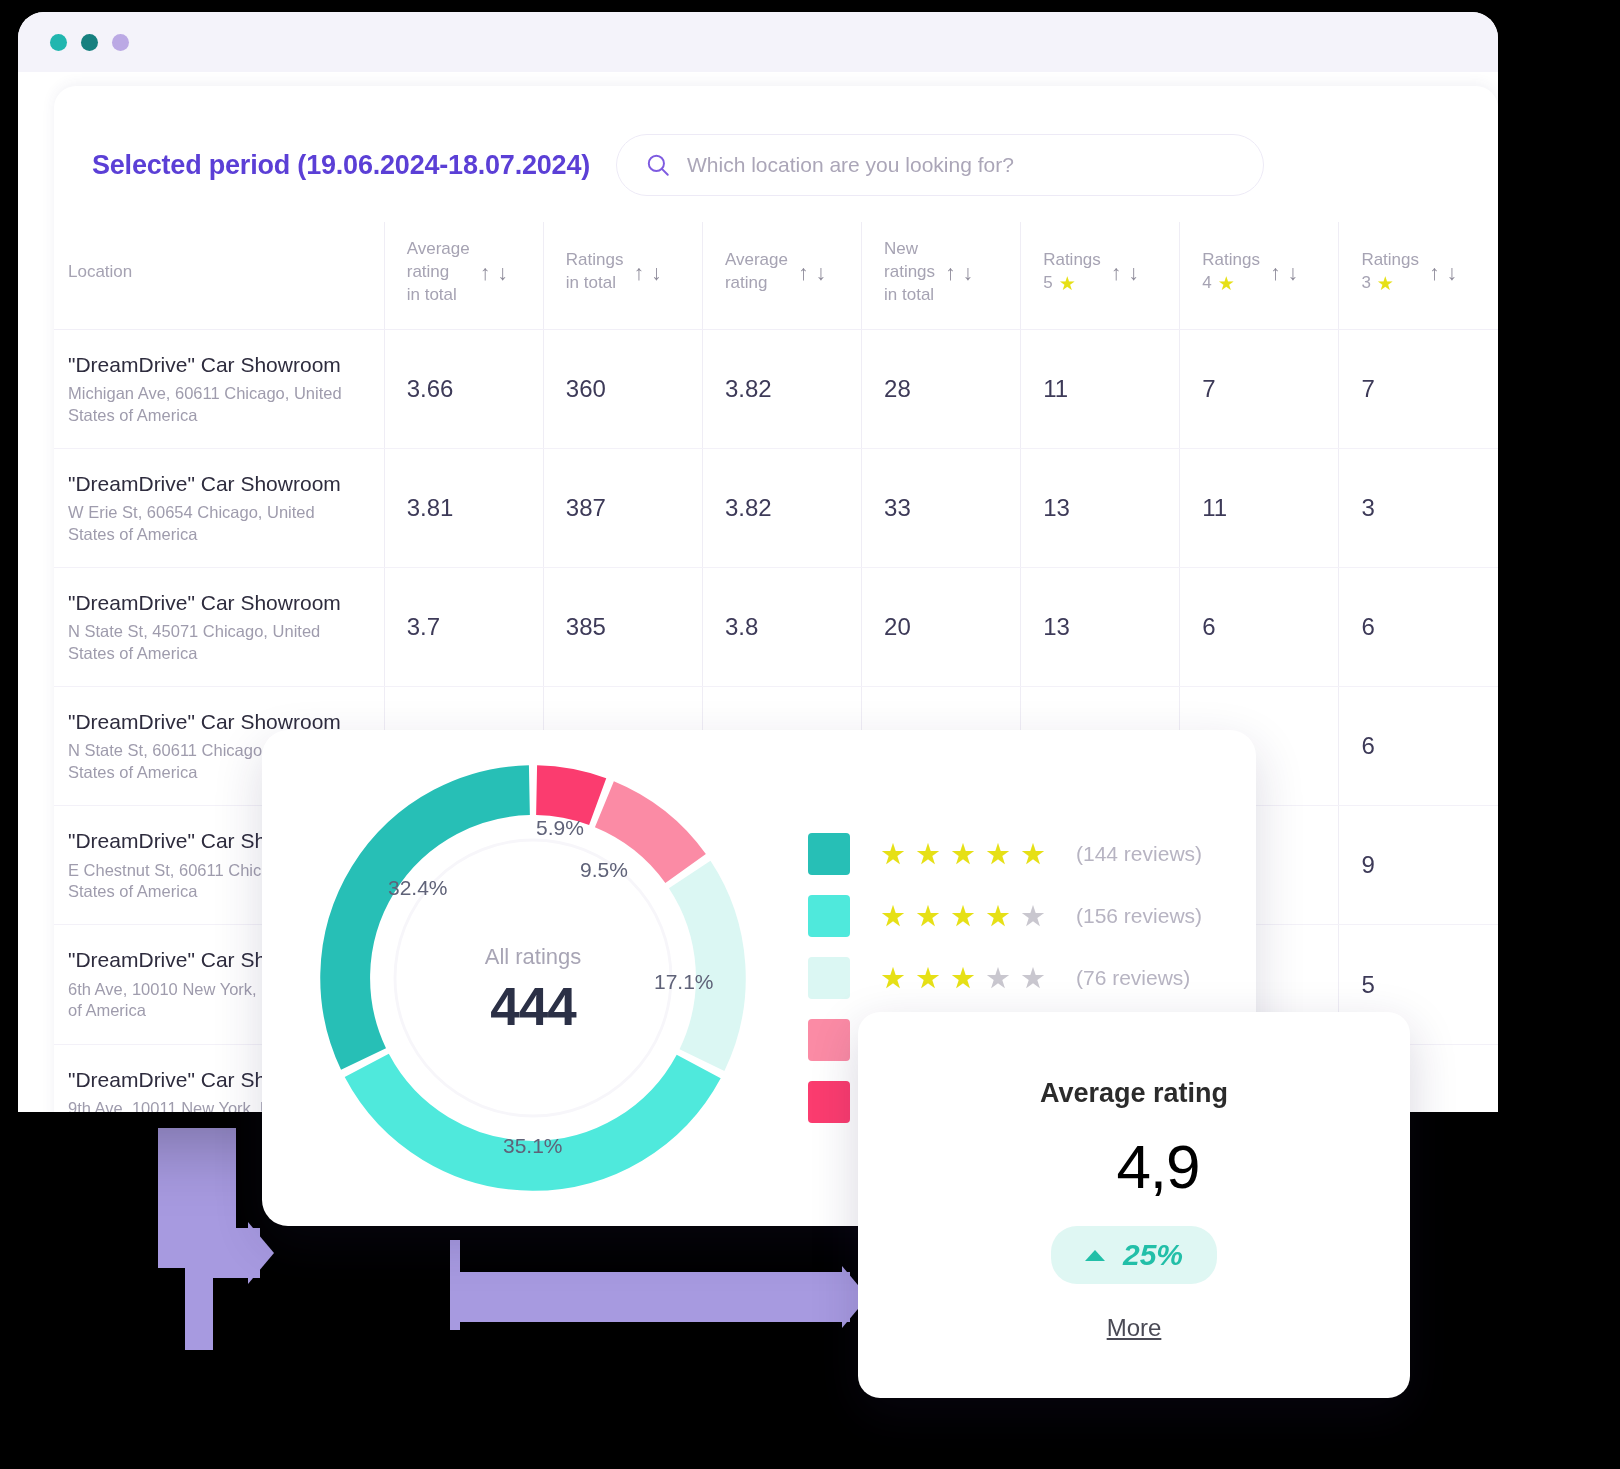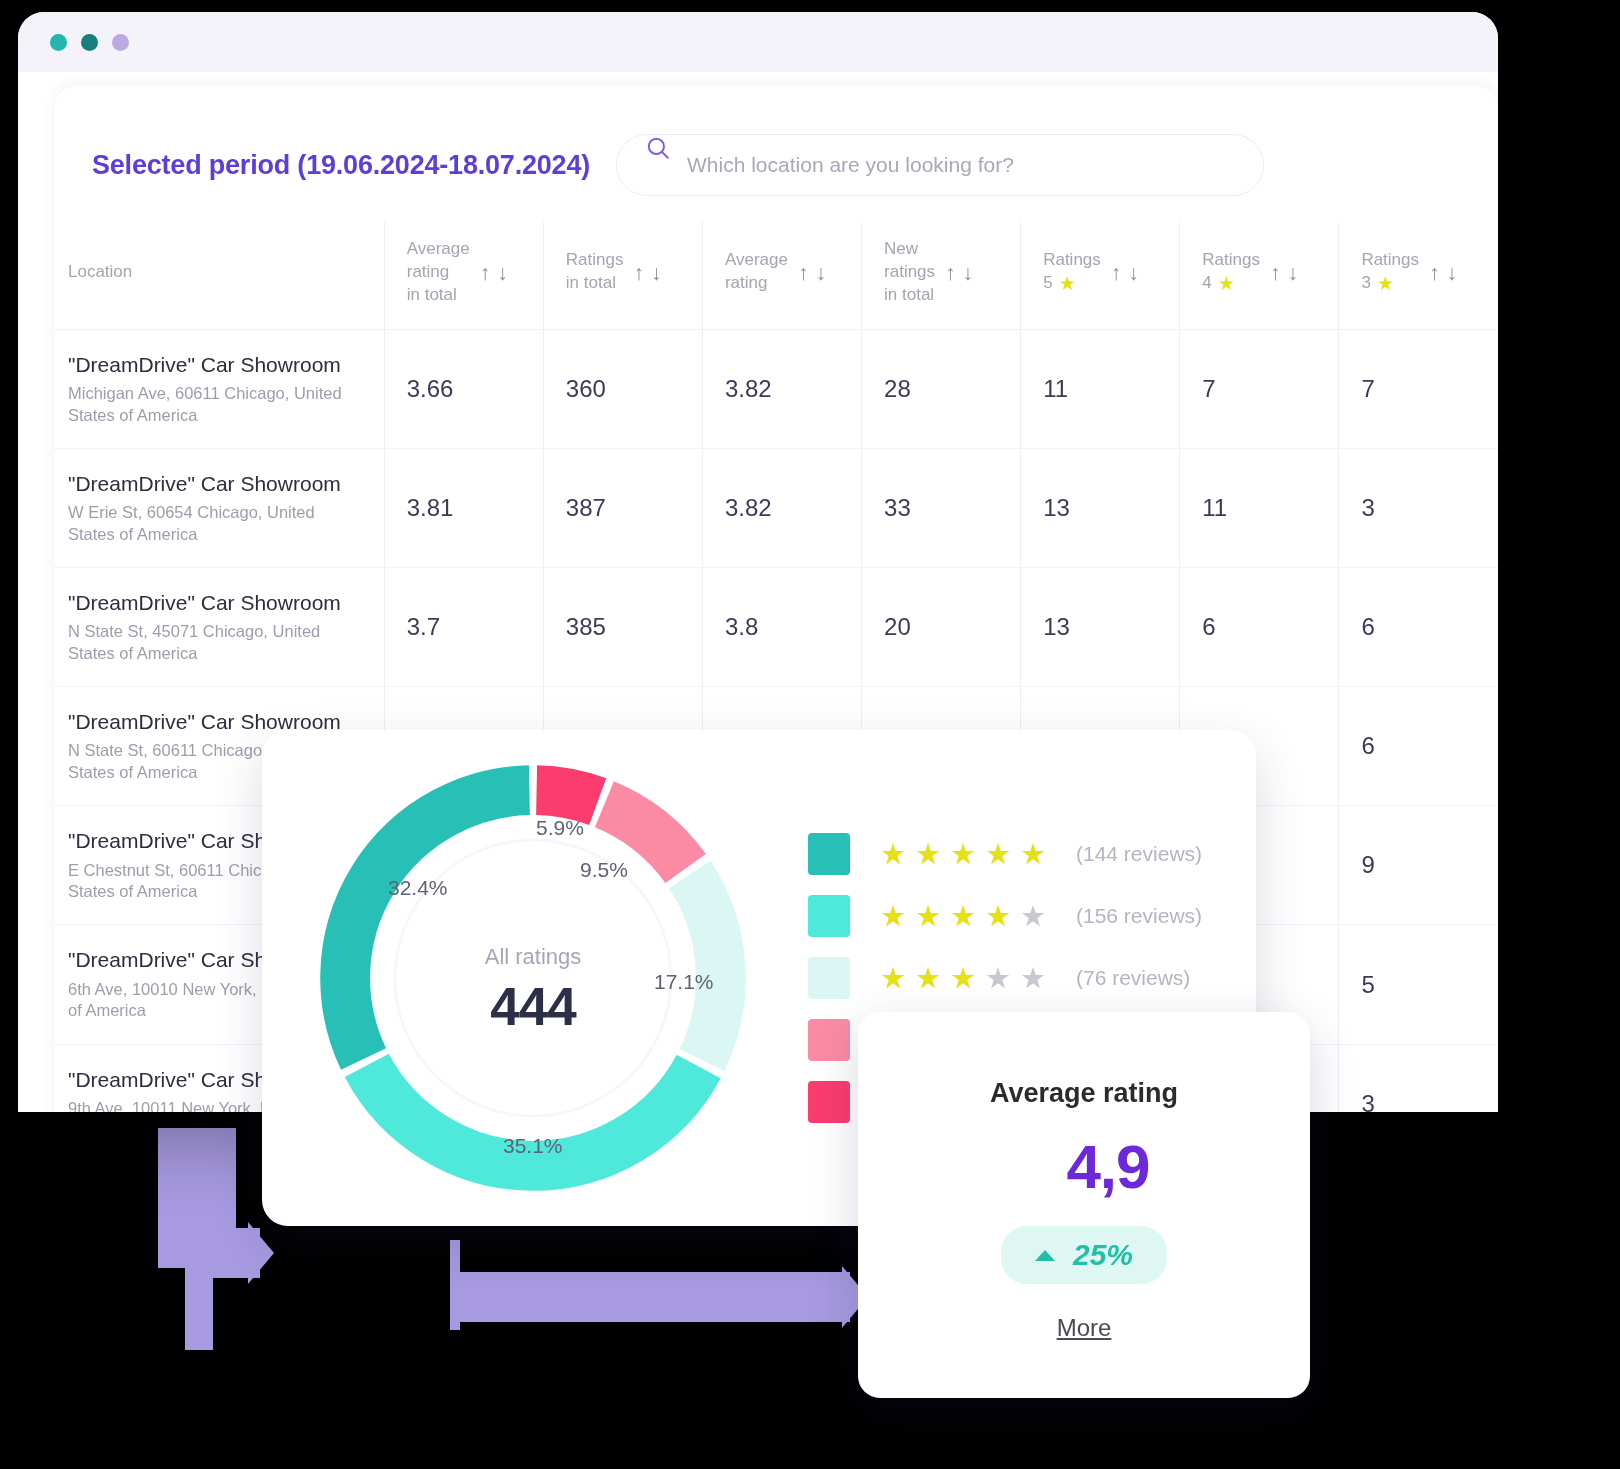--- a/index.html
+++ b/index.html
@@ -57,21 +57,21 @@
 
   
   .topbar { display: flex; align-items: center; padding: 0 38px; height: 70px; }
   .period-title {
     font-size: 27px; color: #5B3FD6; font-weight: 600;
     letter-spacing: -0.2px; white-space: nowrap;
   }
   .search-wrap {
     margin-left: 26px; flex: 0 0 648px; height: 62px;
     border: 1.5px solid #EDEAF6; border-radius: 31px;
-    display: flex; padding: 0 28px; background: #fff;
+    display: flex; align-items: center; padding: 0 28px; background: #fff;
   }
   .search-icon { width: 26px; height: 26px; flex: none; }
   .search-input {
     border: none; outline: none; background: transparent;
     font-family: "Liberation Sans", sans-serif;
     font-size: 21px; color: #4e4a5e; margin-left: 16px; width: 100%;
   }
   .search-input::placeholder { color: #ABA6B8; }
 
   
@@ -128,29 +128,29 @@
   .swatch { width: 42px; height: 42px; border-radius: 4px; flex: none; }
   .stars { display: flex; gap: 9px; }
   .star { font-size: 29px; line-height: 1; }
   .star.on { color: #E6E016; }
   .star.off { color: #C9C7CF; }
   .legend-count { font-size: 21px; color: #B7B4C2; white-space: nowrap; }
 
   
   .avg-card {
     position: absolute; left: 858px; top: 1012px;
-    width: 452px; height: 386px;
+    width: 552px; height: 386px;
     background: #fff; border-radius: 22px;
     box-shadow: 0 16px 48px rgba(40,30,80,0.18);
     display: flex; flex-direction: column; align-items: center;
     padding-top: 66px;
   }
   .avg-title { font-size: 27px; font-weight: 600; color: #2B2B2B; }
   .avg-value {
-    font-size: 62px; font-weight: 700; color: #6d28d9;
+    font-size: 62px; font-weight: 400; color: #000000;
     margin-top: 22px; letter-spacing: -1px; margin-left: 48px;
   }
   .avg-badge {
     margin-top: 24px; background: #DFF7F3; border-radius: 26px;
     height: 58px; padding: 0 34px;
     display: flex; align-items: center; gap: 18px;
   }
   .tri-up {
     width: 0; height: 0; border-left: 10px solid transparent;
     border-right: 10px solid transparent; border-bottom: 11px solid #22BFA8;

